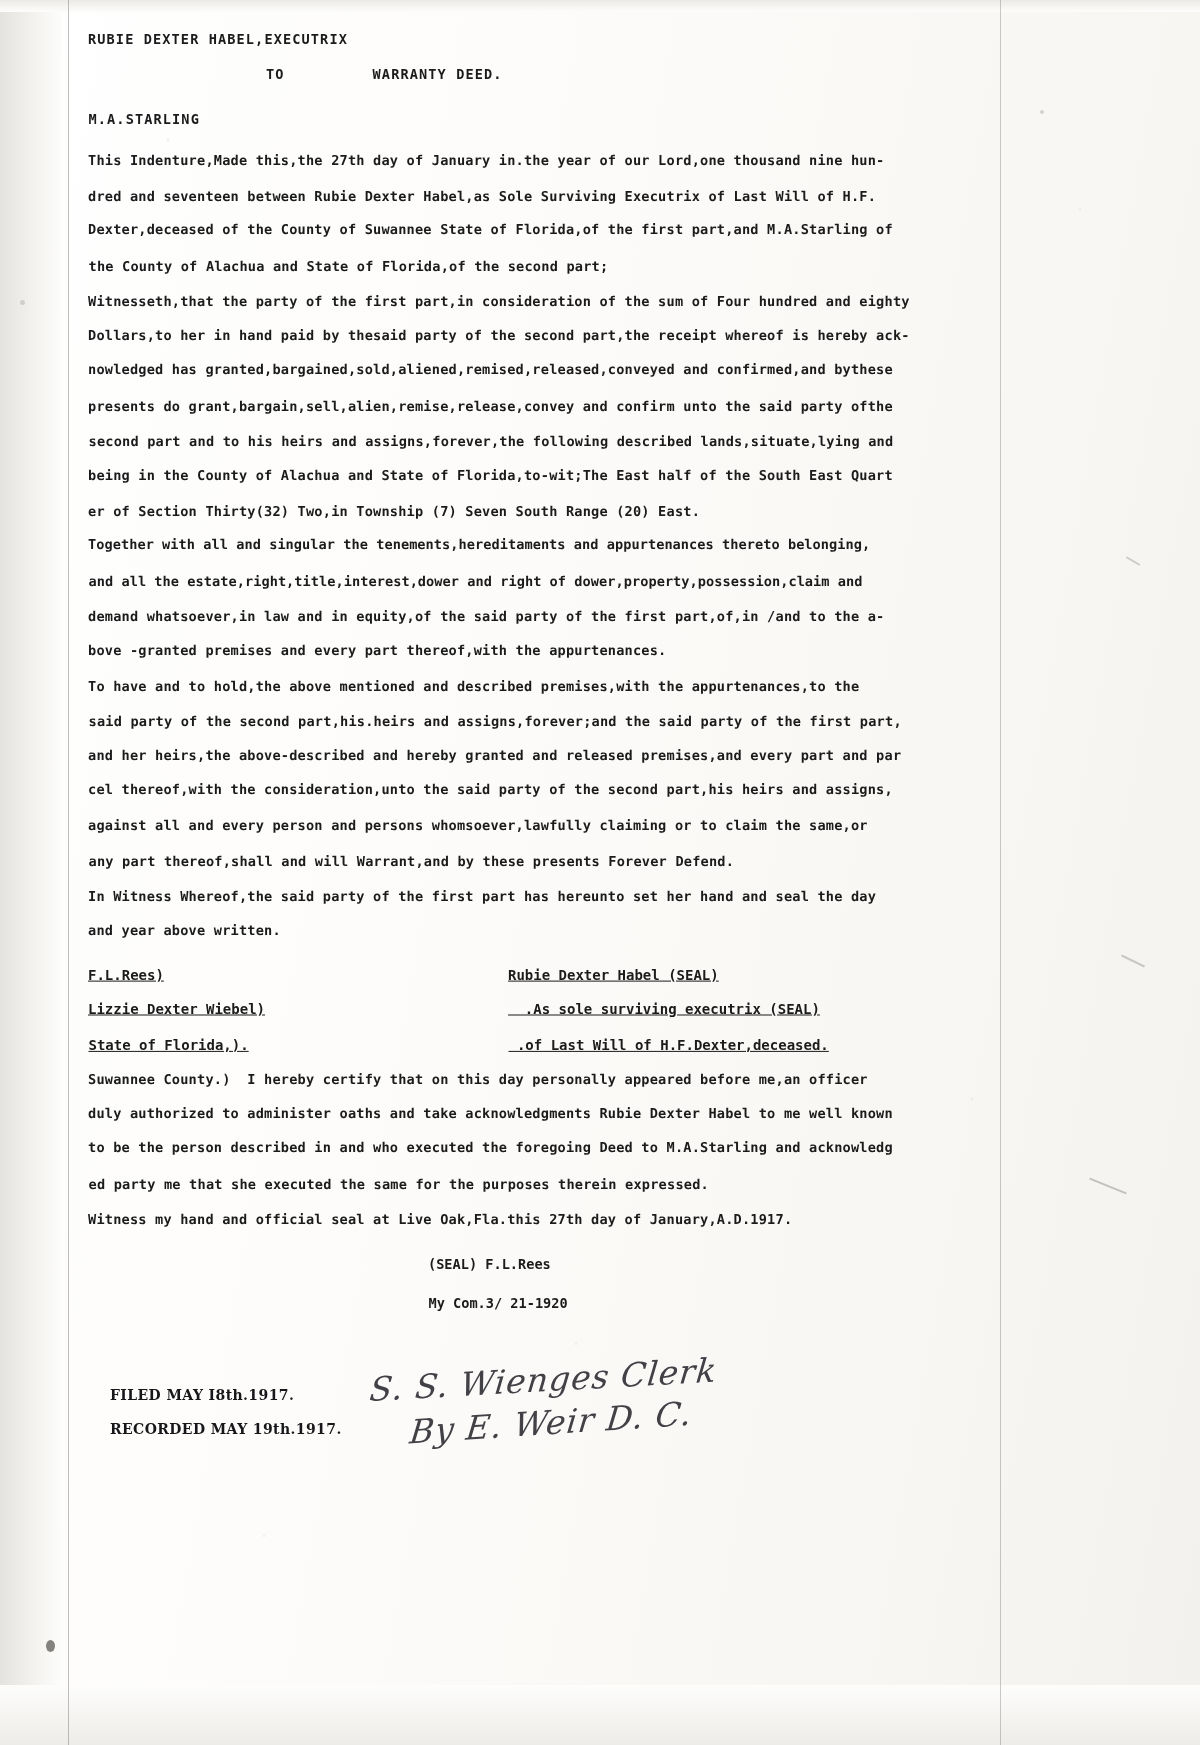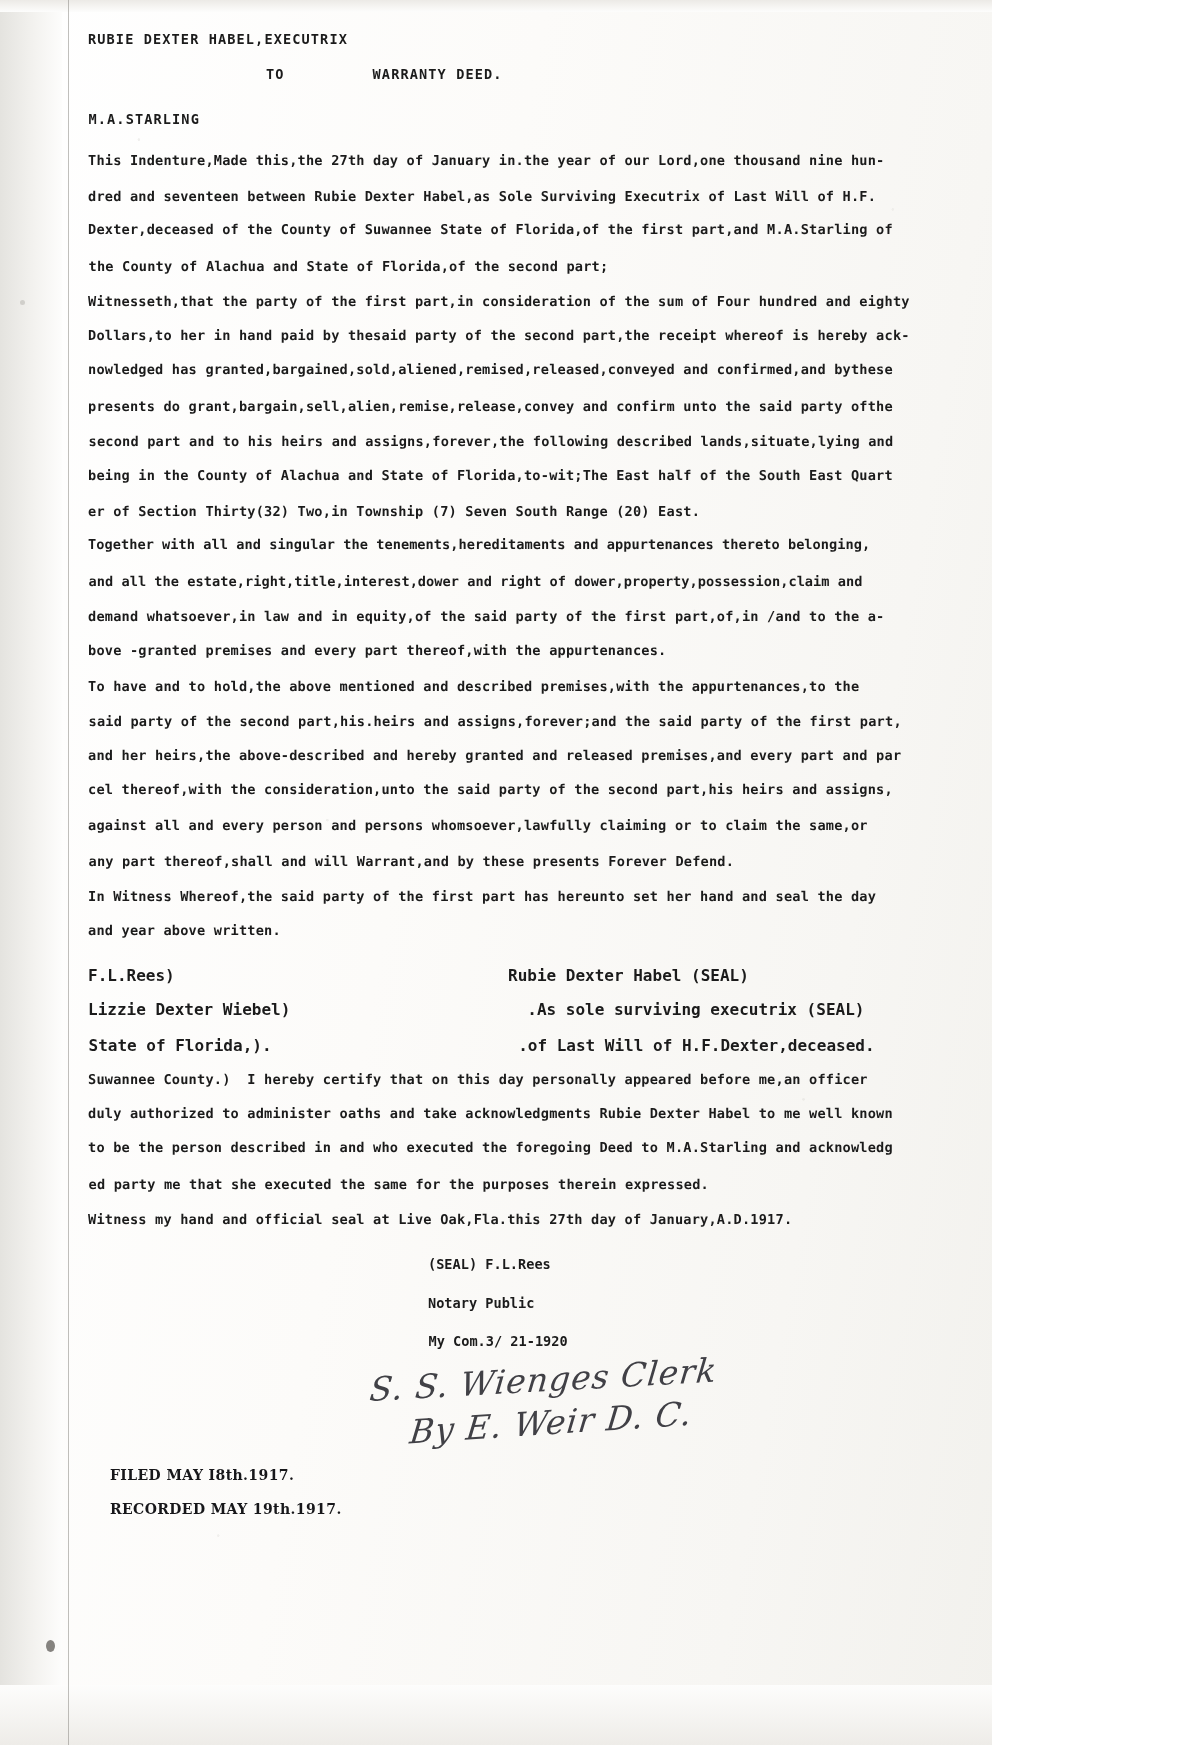--- a/index.html
+++ b/index.html
@@ -6,21 +6,21 @@
   html, body {
     margin: 0;
     padding: 0;
     background: #ffffff;
   }
   body {
     font-family: "DejaVu Sans Mono", "Liberation Mono", monospace;
   }
   #page {
     position: relative;
-    width: 992px;
+    width: 1200px;
     height: 1745px;
     background: #a16207;
     overflow: hidden;
   }
   
   #paper-texture {
     position: absolute;
     inset: 0;
     background:
       radial-gradient(circle at 14% 8%, rgba(190,188,182,0.22) 0 1px, transparent 1.6px),
@@ -102,44 +102,45 @@
 
   
   .j1 { transform: translateY(0.6px); }
   .j2 { transform: translateY(-0.5px); }
   .j3 { transform: translateY(0.9px) translateX(0.5px); }
   .j4 { transform: translateY(-0.8px); }
 
   .two-col {
     display: flex;
     white-space: pre;
-    font-size: 16px;
+    font-size: 14px;
     line-height: 35px;
     height: 35px;
     font-weight: 700;
     color: #1b1b1b;
+    text-decoration: underline;
   }
   .col-a { width: 420px; flex: 0 0 420px; }
   .col-b { flex: 1 1 auto; }
 
   .centered-line {
     font-size: 13.6px;
     line-height: 38px;
     height: 38px;
     font-weight: 700;
     color: #1b1b1b;
     white-space: pre;
     padding-left: 340px;
   }
 
   
   #filing-block {
     position: absolute;
     left: 110px;
-    top: 1458px;
+    top: 1378px;
     width: 330px;
   }
   .stamp-line {
     font-family: "DejaVu Serif", "Liberation Serif", serif;
     font-size: 14px;
     font-weight: 700;
     line-height: 34px;
     color: #17171a;
     letter-spacing: 0.4px;
     white-space: pre;
@@ -271,21 +272,20 @@
 
     <div class="line j1">Suwannee County.)  I hereby certify that on this day personally appeared before me,an officer</div>
     <div class="line j2">duly authorized to administer oaths and take acknowledgments Rubie Dexter Habel to me well known</div>
     <div class="line j4">to be the person described in and who executed the foregoing Deed to M.A.Starling and acknowledg</div>
     <div class="line j3">ed party me that she executed the same for the purposes therein expressed.</div>
     <div class="line j1">Witness my hand and official seal at Live Oak,Fla.this 27th day of January,A.D.1917.</div>
 
     <div class="spacer-8"></div>
 
     <div class="centered-line j2">(SEAL) F.L.Rees</div>
-    <div class="centered-line j1">Notary Public</div>
     <div class="centered-line j3">My Com.3/ 21-1920</div>
 
   </div>
 
   <div id="filing-block">
     <div class="stamp-line">FILED MAY I8th.1917.</div>
     <div class="stamp-line">RECORDED MAY 19th.1917.</div>
   </div>
 
   <div id="clerk-signatures">

